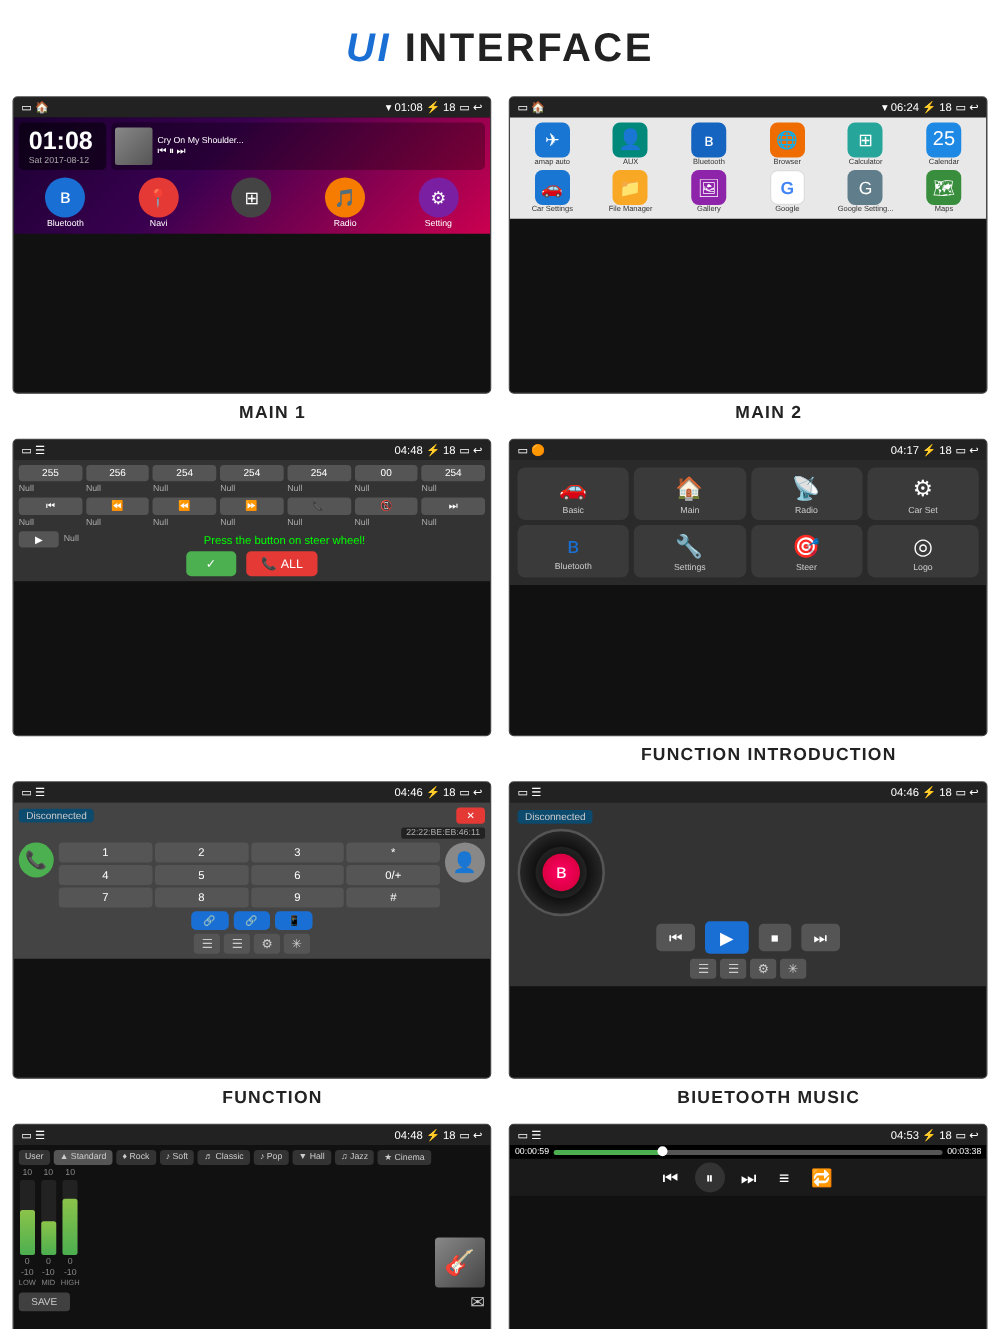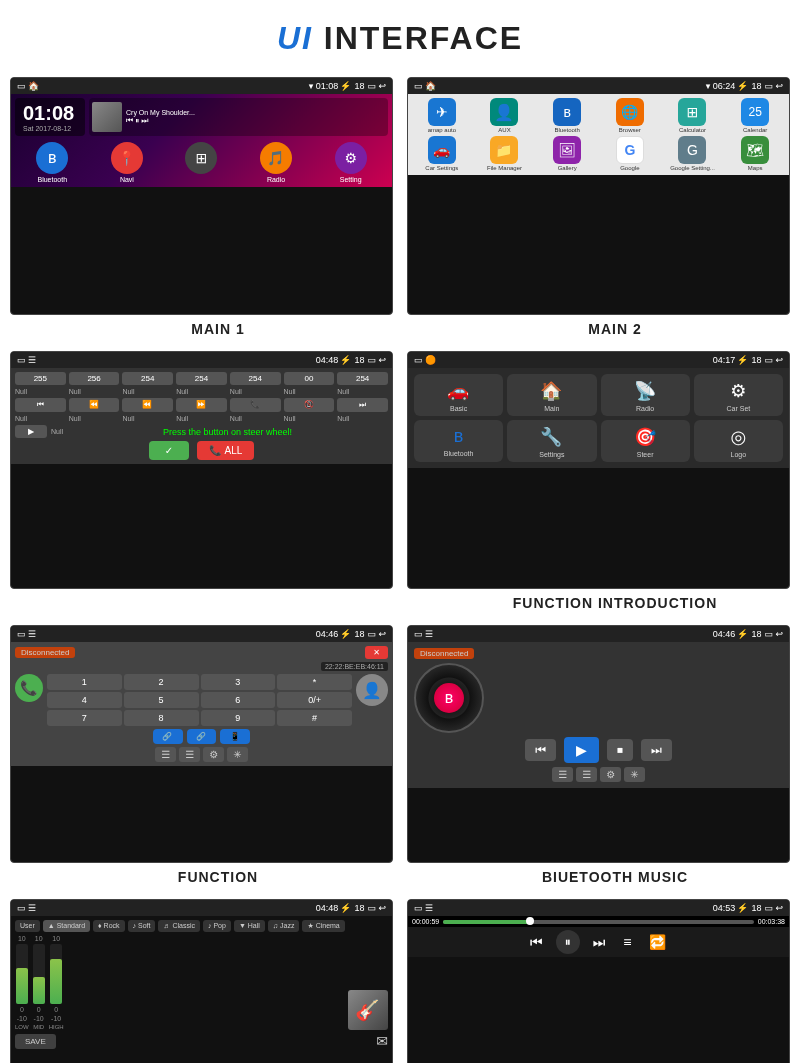--- a/index.html
+++ b/index.html
@@ -272,21 +272,21 @@
       flex-direction: column;
       padding: 4px;
       gap: 3px;
     }
     .bt-top {
       display: flex;
       align-items: center;
       justify-content: space-between;
     }
     .disconnected-badge {
-      background: #c2410c;
+      background: #0c4a6e;
       color: #ccc;
       font-size: 8px;
       padding: 1px 6px;
       border-radius: 3px;
     }
     .end-call-btn {
       background: #e53935;
       color: #fff;
       font-size: 8px;
       padding: 2px 8px;
@@ -670,21 +670,21 @@
             <div class="app-name">Browser</div>
           </div>
           <div class="app-item">
             <div class="icon-box calc-teal2">
                 <span style="color:#fff;font-size:14px;">⊞</span>
               </div>
             <div class="app-name">Calculator</div>
           </div>
           <div class="app-item">
             <div class="icon-box cal-blue2">
-                <span style="color:#fff;font-size:12px;">25</span>
+                <span style="color:#fff;font-size:16px;">25</span>
               </div>
             <div class="app-name">Calendar</div>
           </div>
           <div class="app-item">
             <div class="icon-box carsettings-blue3">
                 <span style="color:#fff;font-size:14px;">🚗</span>
               </div>
             <div class="app-name">Car Settings</div>
           </div>
           <div class="app-item">

